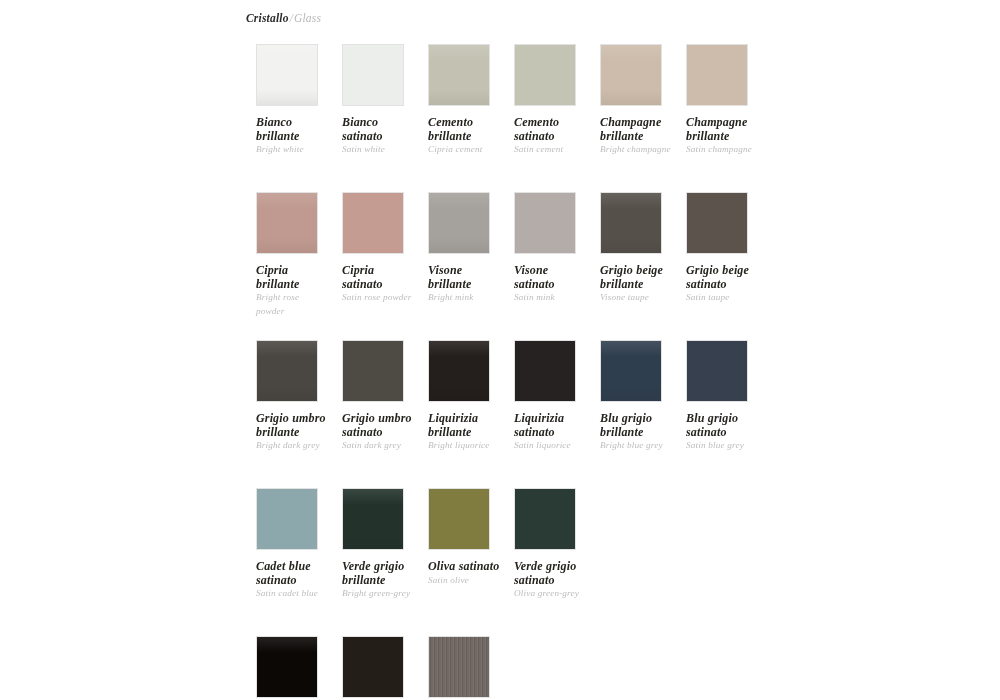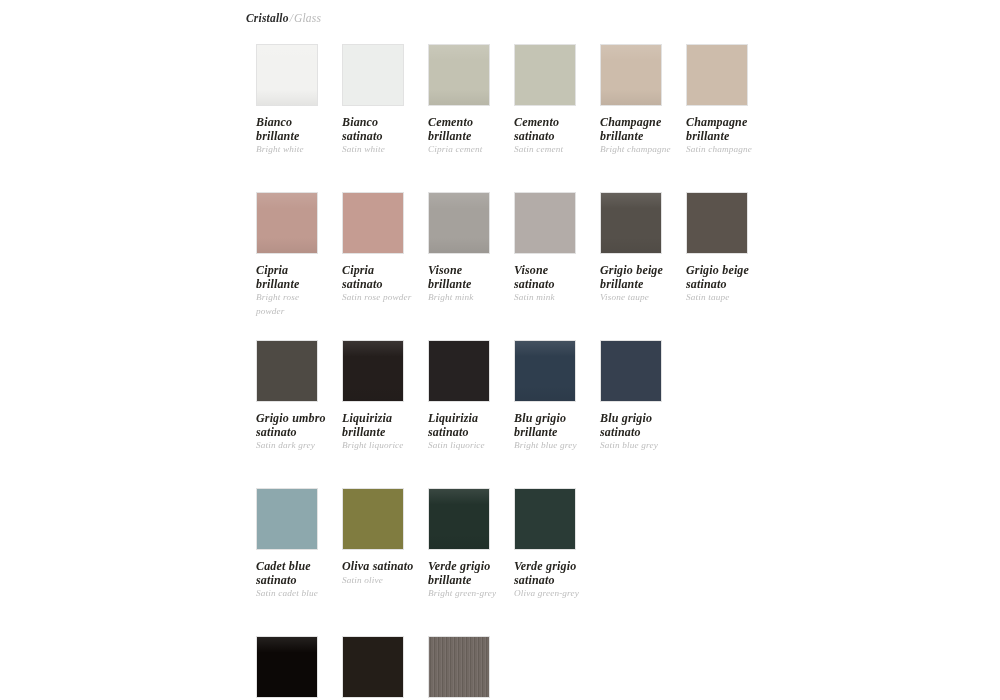--- a/index.html
+++ b/index.html
@@ -235,20 +235,29 @@
           <div class="cell">
             <div class="swatch" style="background: rgb(91, 83, 76); border-color: rgb(226, 226, 226);"></div>
             <div class="labels">
               <div class="name-it">Grigio beige satinato</div>
               <div class="name-en">Satin taupe</div>
             </div>
           </div>
         </div>
         <div class="row">
           <div class="cell">
+            <div class="swatch" style="background: rgb(74, 70, 65); border-color: rgb(226, 226, 226);">
+              <div class="sheen"></div>
+            </div>
+            <div class="labels">
+              <div class="name-it">Grigio umbro brillante</div>
+              <div class="name-en">Bright dark grey</div>
+            </div>
+          </div>
+          <div class="cell">
             <div class="swatch" style="background: rgb(78, 74, 68); border-color: rgb(226, 226, 226);"></div>
             <div class="labels">
               <div class="name-it">Grigio umbro satinato</div>
               <div class="name-en">Satin dark grey</div>
             </div>
           </div>
           <div class="cell">
             <div class="swatch" style="background: rgb(36, 30, 28); border-color: rgb(226, 226, 226);">
               <div class="sheen"></div>
             </div>
@@ -283,33 +292,33 @@
         </div>
         <div class="row">
           <div class="cell">
             <div class="swatch" style="background: rgb(141, 168, 173); border-color: rgb(226, 226, 226);"></div>
             <div class="labels">
               <div class="name-it">Cadet blue satinato</div>
               <div class="name-en">Satin cadet blue</div>
             </div>
           </div>
           <div class="cell">
+            <div class="swatch" style="background: rgb(35, 51, 44); border-color: rgb(226, 226, 226);">
+              <div class="sheen"></div>
+            </div>
+            <div class="labels">
+              <div class="name-it">Verde grigio brillante</div>
+              <div class="name-en">Bright green-grey</div>
+            </div>
+          </div>
+          <div class="cell">
             <div class="swatch" style="background: rgb(128, 124, 64); border-color: rgb(226, 226, 226);"></div>
             <div class="labels">
               <div class="name-it">Oliva satinato</div>
               <div class="name-en">Satin olive</div>
-            </div>
-          </div>
-          <div class="cell">
-            <div class="swatch" style="background: rgb(35, 51, 44); border-color: rgb(226, 226, 226);">
-              <div class="sheen"></div>
-            </div>
-            <div class="labels">
-              <div class="name-it">Verde grigio brillante</div>
-              <div class="name-en">Bright green-grey</div>
             </div>
           </div>
           <div class="cell">
             <div class="swatch" style="background: rgb(42, 59, 54); border-color: rgb(226, 226, 226);"></div>
             <div class="labels">
               <div class="name-it">Verde grigio satinato</div>
               <div class="name-en">Oliva green-grey</div>
             </div>
           </div>
         </div>

